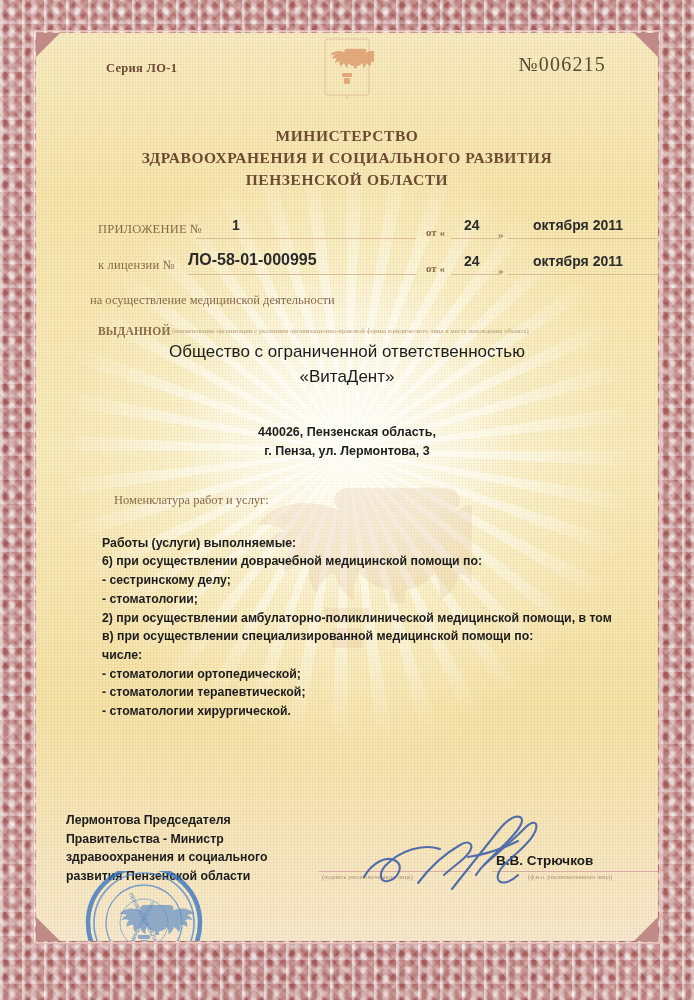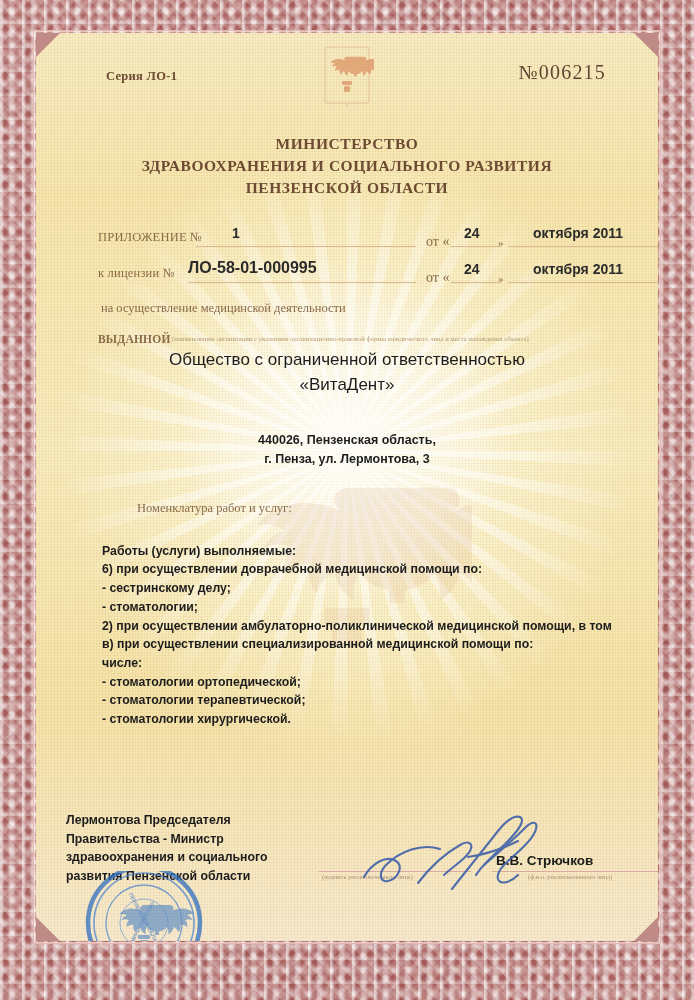--- a/index.html
+++ b/index.html
@@ -88,21 +88,21 @@
     background:radial-gradient(circle,rgba(255,255,255,.75) 0%,rgba(255,255,255,.28) 52%,rgba(255,255,255,0) 73%);
     pointer-events:none;
   }
   
   .wm-eagle{
     position:absolute;left:50%;top:420px;transform:translateX(-50%);
     width:250px;height:250px;opacity:.17;pointer-events:none;
   }
 
   
-  .content{position:absolute;inset:0;padding:8px 30px;}
+  .content{position:absolute;inset:0;padding:0 30px;}
   .serif{font-family:"Liberation Serif",serif;}
 
   
   .hdr{position:relative;height:84px;}
   .series{
     position:absolute;left:40px;top:28px;
     font-size:12.5px;font-weight:bold;color:#6b4a33;letter-spacing:.3px;
   }
   .docnum{
     position:absolute;right:22px;top:20px;
@@ -124,25 +124,25 @@
   .frow{position:relative;height:34px;margin-top:6px;}
   .flabel{
     position:absolute;left:32px;top:9px;
     font-size:12.5px;color:#8a6a4a;letter-spacing:.2px;white-space:nowrap;font-family:Liberation Serif, serif;
   }
   .fline{position:absolute;border-bottom:1px solid #d9b98f;}
   .fval{
     position:absolute;font-family:"Liberation Sans",sans-serif;
     font-weight:bold;color:#2b2b2b;font-size:14px;
   }
-  .ot{position:absolute;font-size:14px;color:#8a6a4a;}
+  .ot{position:absolute;font-size:11px;color:#8a6a4a;font-weight:bold;}
   .quote{position:absolute;font-size:11px;color:#8a6a4a;}
 
   .subject{
-    margin-left:35px;margin-top:10px;
+    margin-left:24px;margin-top:10px;
     font-size:12.5px;color:#8a6a4a;
   }
 
   .vyd-row{position:relative;height:22px;margin-top:14px;}
   .vyd-lbl{position:absolute;left:32px;top:3px;font-size:11.5px;color:#8a6a4a;font-weight:bold;letter-spacing:.2px;}
   .vyd-hint{
     position:absolute;left:106px;top:5px;right:18px;
     font-size:6.6px;color:#b49a74;letter-spacing:.05px;white-space:nowrap;overflow:hidden;
   }
 
@@ -151,21 +151,21 @@
     font-weight:normal;color:#1d1d1d;font-size:17px;line-height:1.45;
     margin-top:-4px;position:relative;z-index:3;
   }
   .addr{
     text-align:center;font-family:"Liberation Sans",sans-serif;
     font-weight:bold;color:#1d1d1d;font-size:12.5px;line-height:1.5;
     margin-top:34px;position:relative;z-index:3;
   }
 
   .nomen{
-    margin-left:71px;margin-top:32px;
+    margin-left:48px;margin-top:32px;
     font-size:12.5px;color:#8a6a4a;position:relative;z-index:3;
   }
 
   .works{
     margin-left:36px;margin-top:26px;position:relative;z-index:3;
     font-family:"Liberation Sans",sans-serif;font-weight:bold;
     color:#1c1c1c;font-size:12.3px;line-height:1.52;
   }
   .works div{white-space:nowrap;}
 

